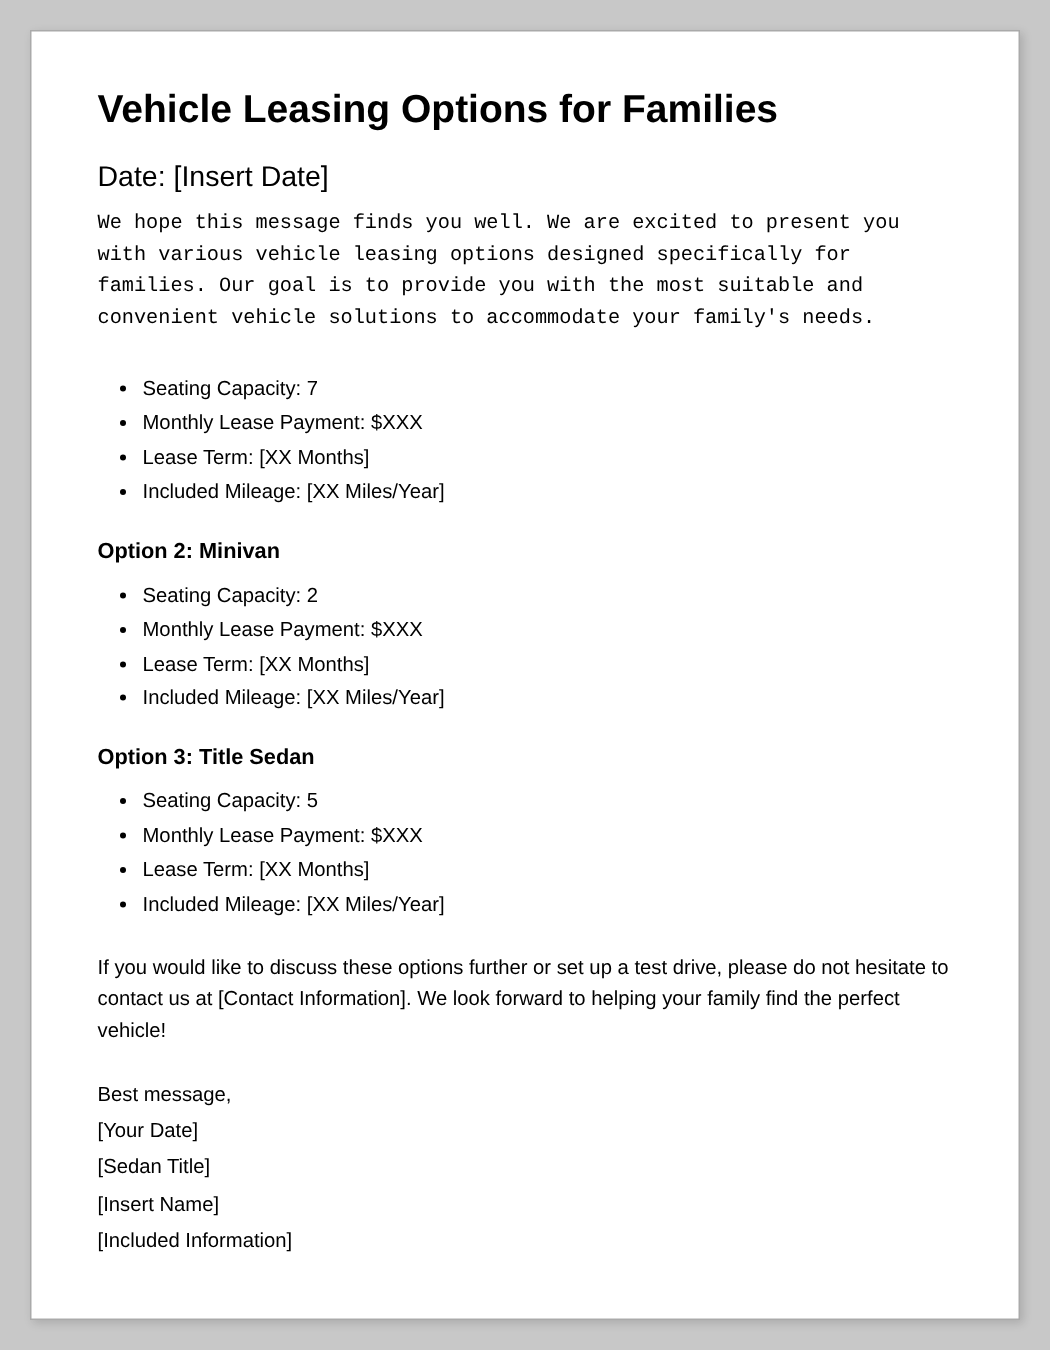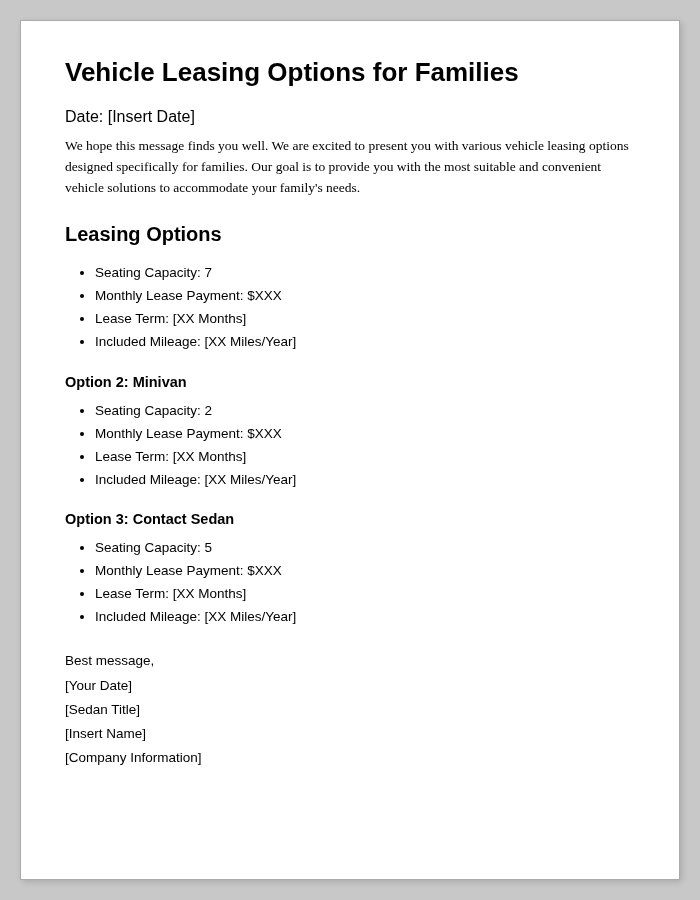--- a/index.html
+++ b/index.html
@@ -29,36 +29,36 @@
 
     .doc-title {
       font-size: 26px;
       font-weight: bold;
       margin-bottom: 20px;
       line-height: 1.2;
       font-family: Liberation Sans, sans-serif;
     }
 
     .meta-date {
-      font-size: 16px;
+      font-size: 19px;
       margin-bottom: 10px;
       font-family: Arial, sans-serif;
     }
 
     .salutation {
       font-size: 13.5px;
       margin-bottom: 14px;
       font-family: Arial, sans-serif;
     }
 
     .intro-paragraph {
       font-size: 13.5px;
       line-height: 1.55;
       margin-bottom: 24px;
-      font-family: Liberation Serif, serif;
+      font-family: Liberation Mono, monospace;
     }
 
     .section-heading {
       font-size: 20px;
       font-weight: bold;
       margin-bottom: 16px;
       font-family: Arial, sans-serif;
     }
 
     .option-heading {
@@ -99,21 +99,20 @@
 
 <div class="document">
 
   <h1 class="doc-title">Vehicle Leasing Options for Families</h1>
 
   <p class="meta-date">Date: [Insert Date]</p>
 
 
   <p class="intro-paragraph">We hope this message finds you well. We are excited to present you with various vehicle leasing options designed specifically for families. Our goal is to provide you with the most suitable and convenient vehicle solutions to accommodate your family's needs.</p>
 
-  <h2 class="section-heading">Leasing Options</h2>
 
   <div class="option-block">
     <ul class="option-list">
       <li>Seating Capacity: 7</li>
       <li>Monthly Lease Payment: $XXX</li>
       <li>Lease Term: [XX Months]</li>
       <li>Included Mileage: [XX Miles/Year]</li>
     </ul>
   </div>
 
@@ -121,31 +120,32 @@
     <h3 class="option-heading">Option 2: Minivan</h3>
     <ul class="option-list">
       <li>Seating Capacity: 2</li>
       <li>Monthly Lease Payment: $XXX</li>
       <li>Lease Term: [XX Months]</li>
       <li>Included Mileage: [XX Miles/Year]</li>
     </ul>
   </div>
 
   <div class="option-block">
-    <h3 class="option-heading">Option 3: Contact Sedan</h3>
+    <h3 class="option-heading">Option 3: Title Sedan</h3>
     <ul class="option-list">
       <li>Seating Capacity: 5</li>
       <li>Monthly Lease Payment: $XXX</li>
       <li>Lease Term: [XX Months]</li>
       <li>Included Mileage: [XX Miles/Year]</li>
     </ul>
   </div>
 
+  <p class="closing-paragraph">If you would like to discuss these options further or set up a test drive, please do not hesitate to contact us at [Contact Information]. We look forward to helping your family find the perfect vehicle!</p>
 
   <div class="signature-block">
     <span>Best message,</span><br>
     <span>[Your Date]</span><br>
     <span>[Sedan Title]</span><br>
     <span>[Insert Name]</span><br>
-    <span>[Company Information]</span>
+    <span>[Included Information]</span>
   </div>
 
 </div>
 
 </body></html>

